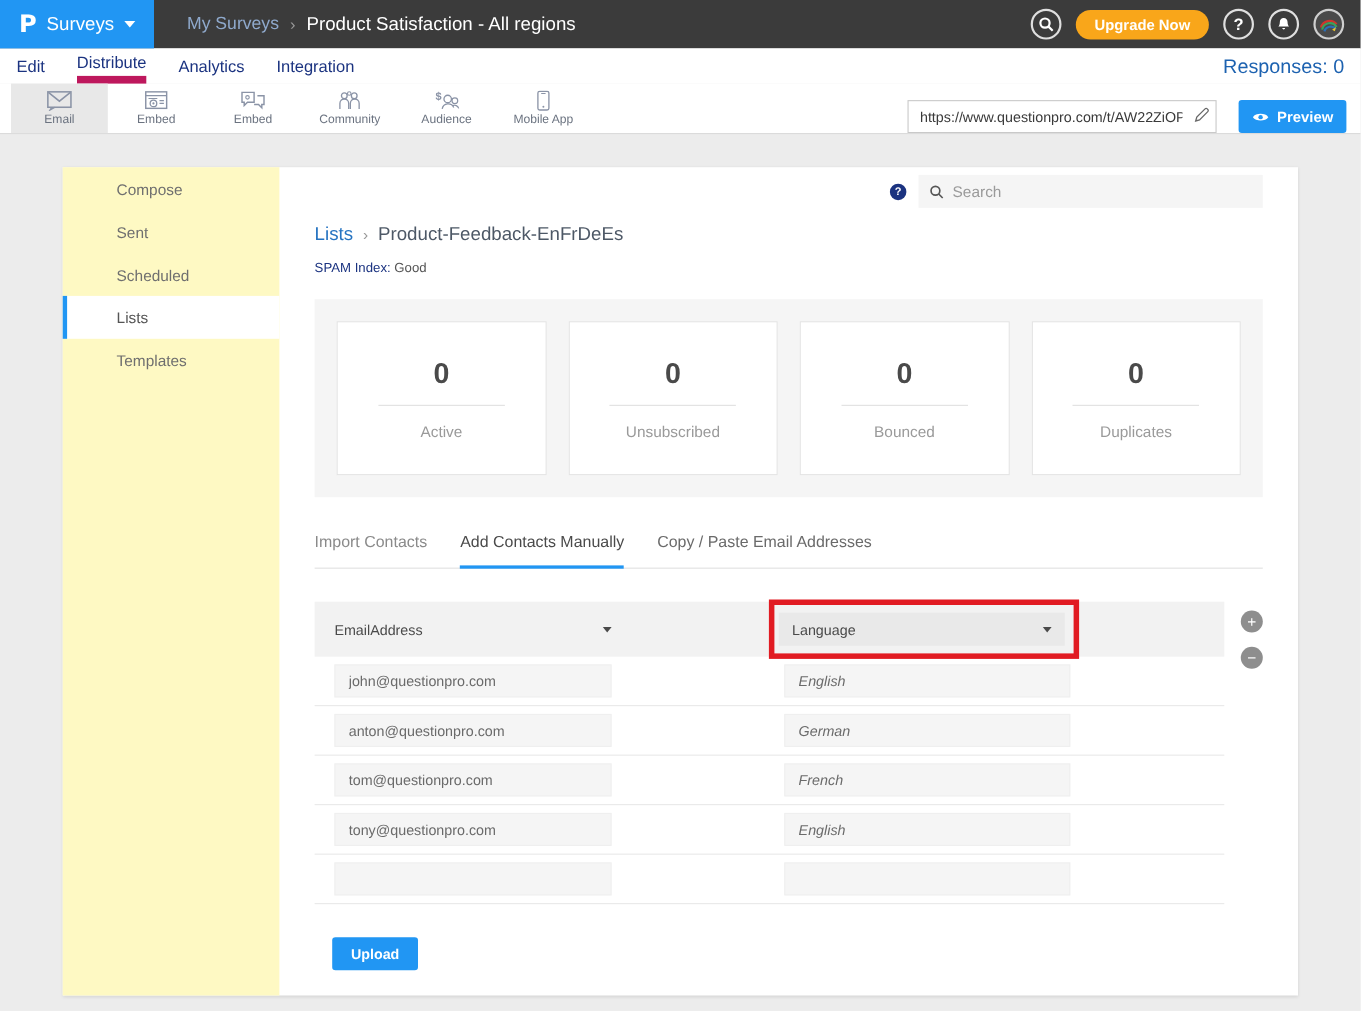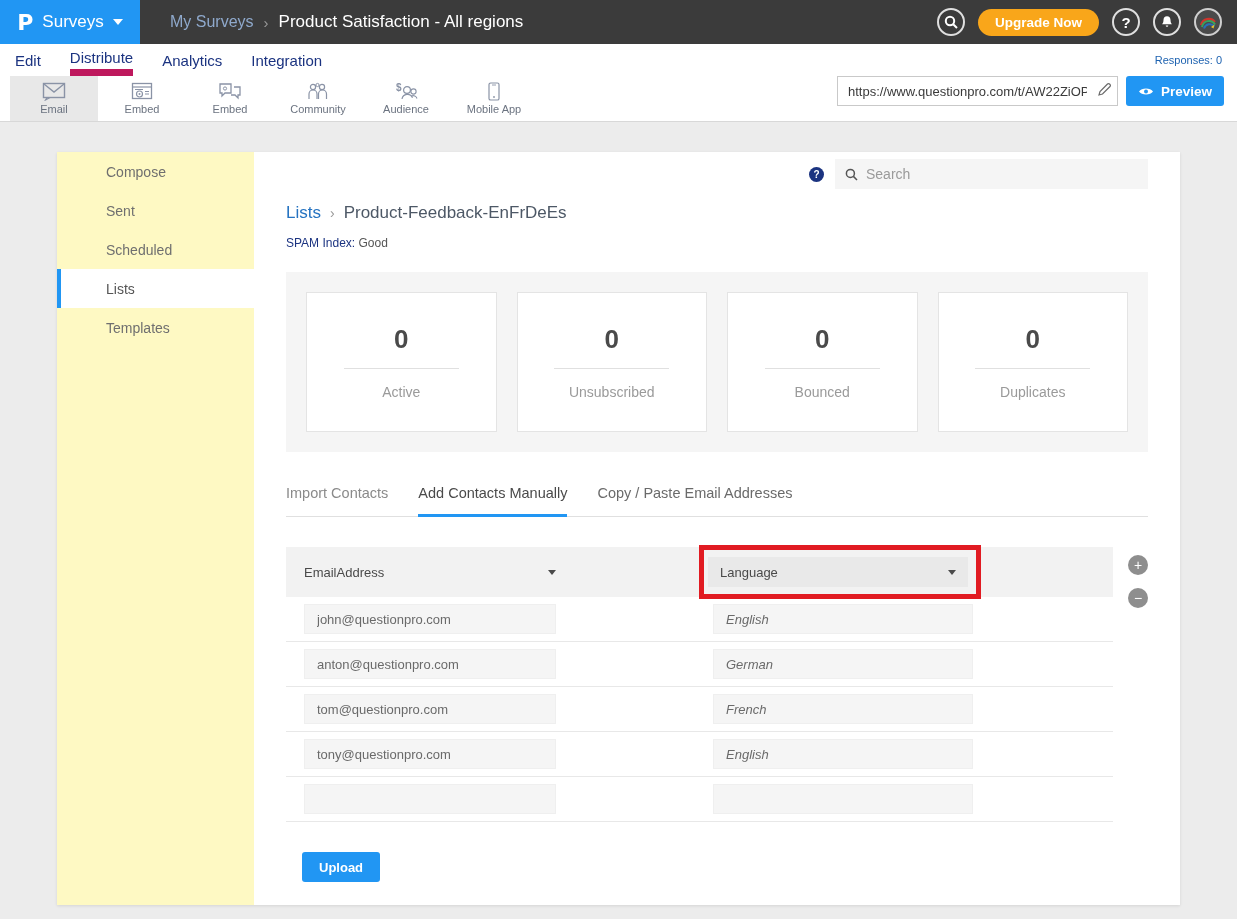--- a/index.html
+++ b/index.html
@@ -35,30 +35,30 @@
   }
   .upgrade-btn {
     background:#f9a61a; color:#fff; border:none; border-radius:14px; height:27px;
     padding:0 17px; font-size:13.5px; font-weight:bold; cursor:pointer;
   }
   .avatar { border-color:#cfcfcf; overflow:hidden; background:#4a4a4a; }
   
   .nav-row { height:32px; background:#fff; display:flex; align-items:center; padding:0 15px; }
   .nav-item { color:#1b3380; font-size:15px; margin-right:29px; cursor:pointer; padding:4px 0 3px; }
   .nav-item.active { color:#1b3380; border-bottom:7px solid #be185d; }
-  .responses { margin-left:auto; color:#1d62b0; font-size:11px;text-align:center; }
+  .responses { margin-left:auto; color:#1d62b0; font-size:18px;text-align:center; }
   
   .toolbar { height:46px; background:#fff; border-bottom:1px solid #d8d8d8; display:flex; align-items:stretch; padding-left:10px; }
   .tool-item {
     width:88px; display:flex; flex-direction:column; align-items:center; justify-content:center;
     gap:2px; cursor:pointer; color:#8a93a6;
   }
   .tool-item.active { background:#e8e8e8; }
   .tool-item .tlabel { font-size:11px; color:#6b7380; }
-  .toolbar-right { margin-left:auto; display:flex; align-items:flex-start; gap:8px; padding-right:13px; }
+  .toolbar-right { margin-left:auto; display:flex; align-items:flex-end; gap:20px; padding-right:13px; }
   .url-wrap { position:relative; }
   .url-input {
     width:281px; height:30px; border:1px solid #c9c9c9; background:#fff; font-size:13px;
     color:#3a3a3a; padding:0 30px 0 10px; font-family:"Liberation Sans", sans-serif;
   }
   .pencil-btn { position:absolute; right:6px; top:6px; cursor:pointer; }
   .preview-btn {
     background:#2196f3; color:#fff; border:none; border-radius:3px; height:30px; padding:0 12px;
     font-size:13.5px; cursor:pointer; display:flex; align-items:center; gap:7px; font-weight:bold;
   }

